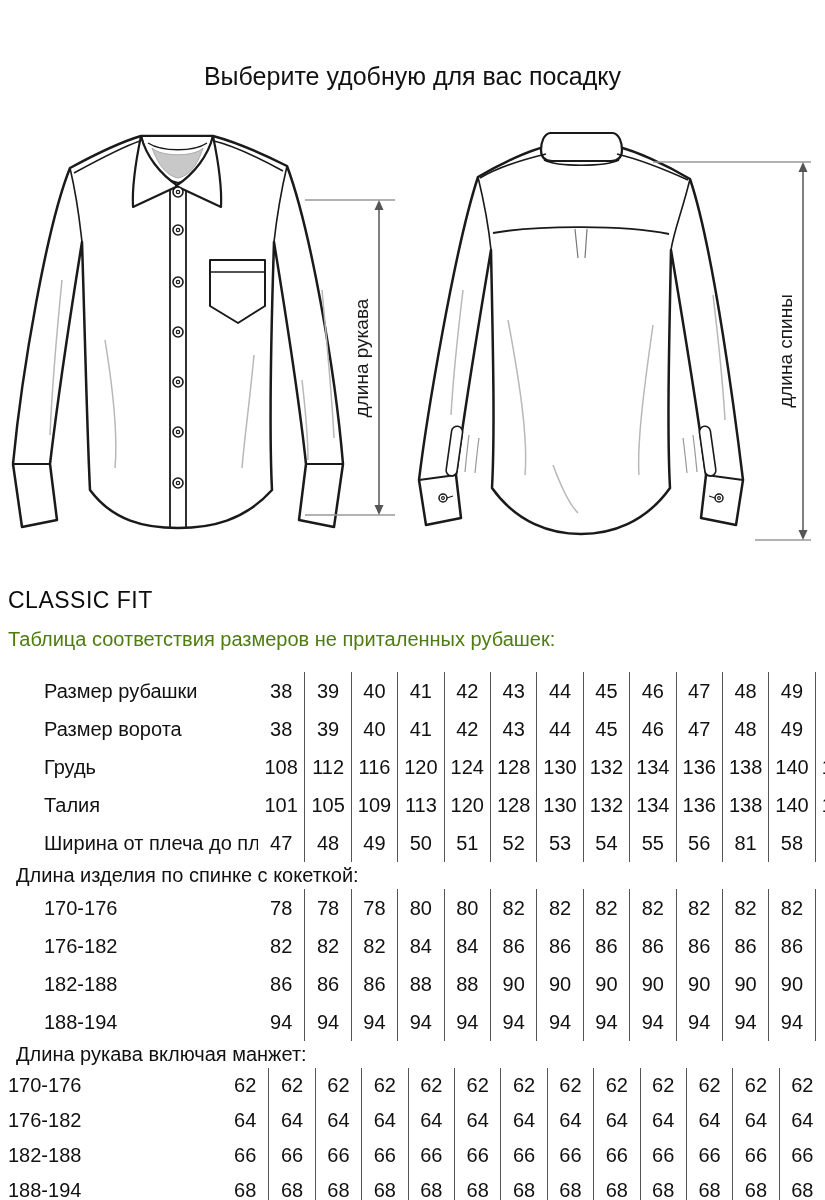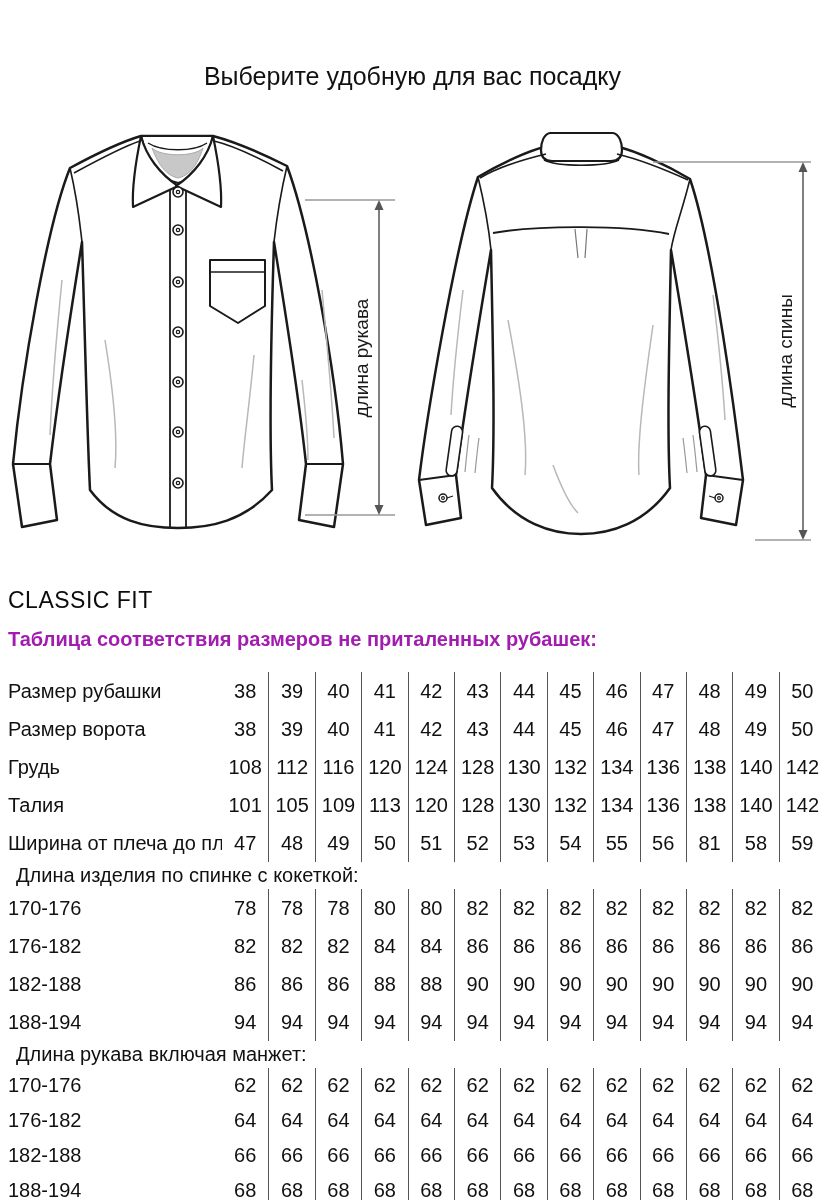--- a/index.html
+++ b/index.html
@@ -14,25 +14,25 @@
     position:absolute; top:50px; left:0; width:825px;
     text-align:center; font-size:25px; font-weight:400; color:#111;
   }
   .figure-front { position:absolute; left:2px;   top:118px; width:400px; height:415px; }
   .figure-back  { position:absolute; left:403px; top:118px; width:420px; height:418px; }
   .fit-heading {
     position:absolute; left:8px; top:575px;
     font-size:23px; font-weight:400; letter-spacing:.5px; color:#0c0c0c;
   }
   .table-caption {
-    position:absolute; left:8px; top:616px; font-size:20px; color:#a21caf;font-weight:bold;
+    position:absolute; left:8px; top:616px; font-size:20px; color:#4d7c0f;
   }
   .size-table { position:absolute; left:0; top:660px; width:825px; }
   .trow { display:flex; align-items:center; width:825px; }
-  .trow.s0, .trow.s1 { height:38px; }
+  .trow.s0, .trow.s1 { height:38px;padding-left:36px; }
   .trow.s2 { height:35px; }
   .sec-header {
     display:flex; align-items:center; height:27px; padding-left:16px;
     font-size:20px; color:#111; width:825px;
   }
   .tlabel {
     flex:0 0 222px; padding-left:8px; font-size:20px; color:#111;
     white-space:nowrap; overflow:hidden;
   }
   .tcell {

